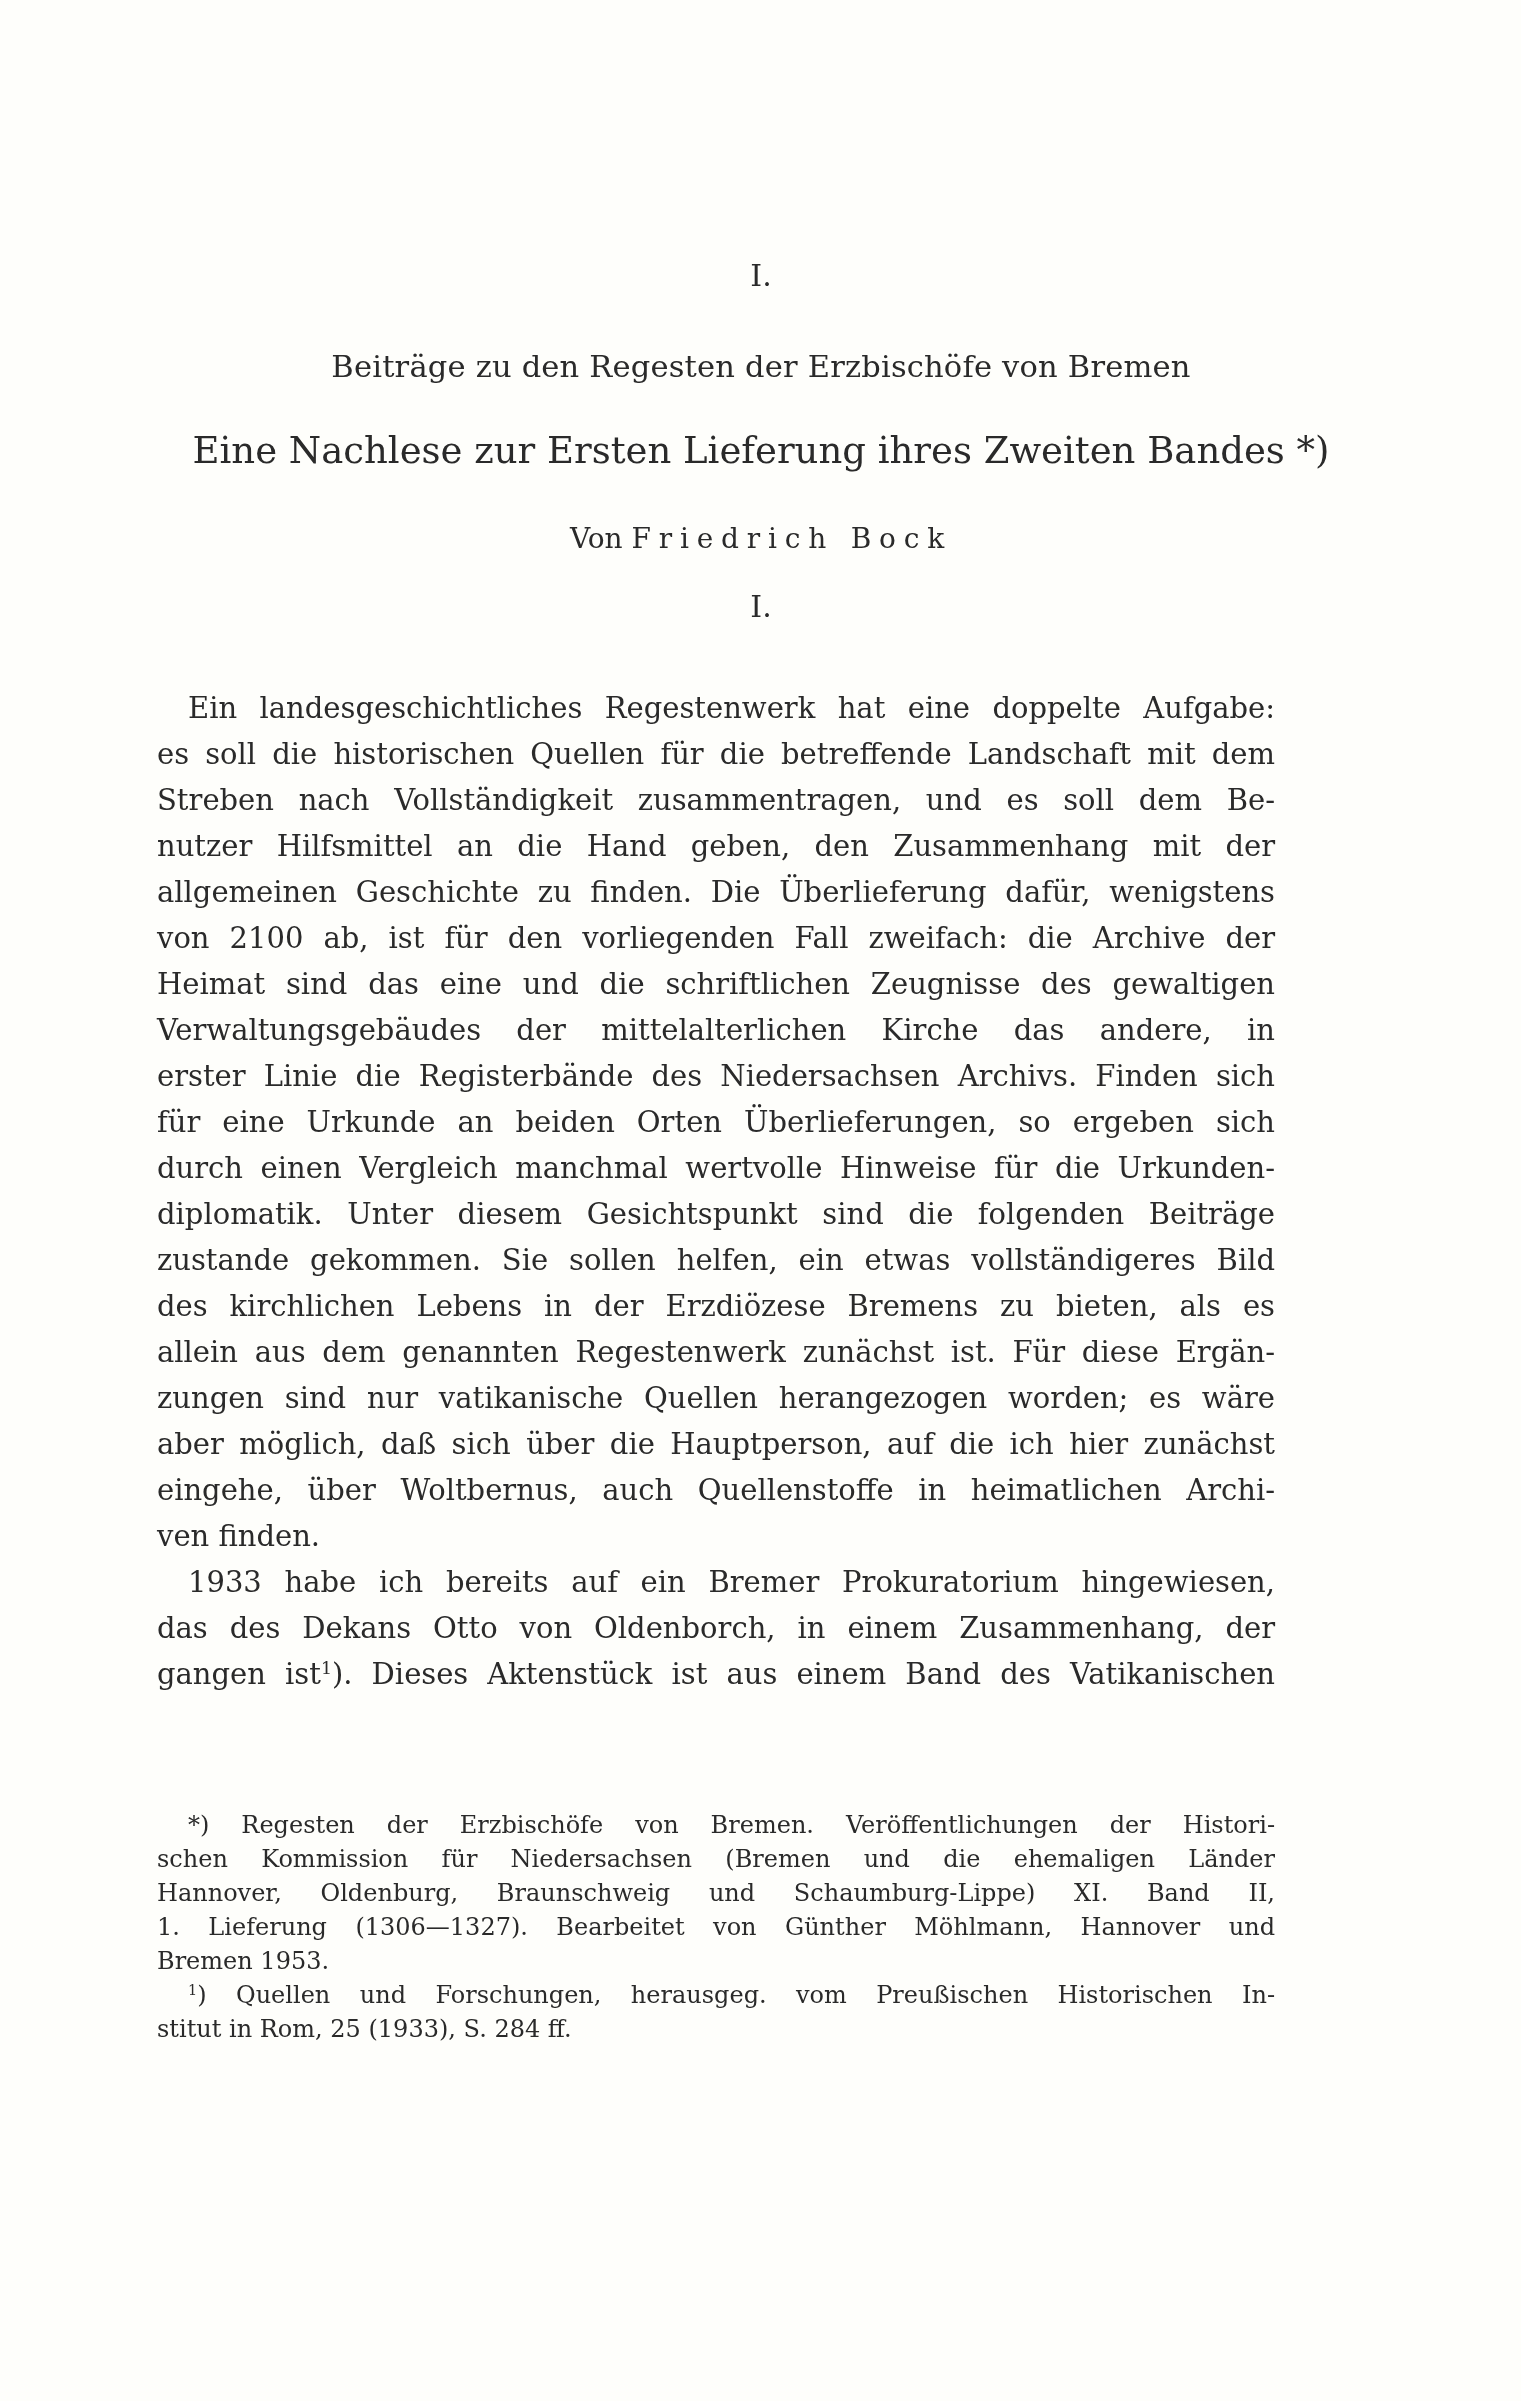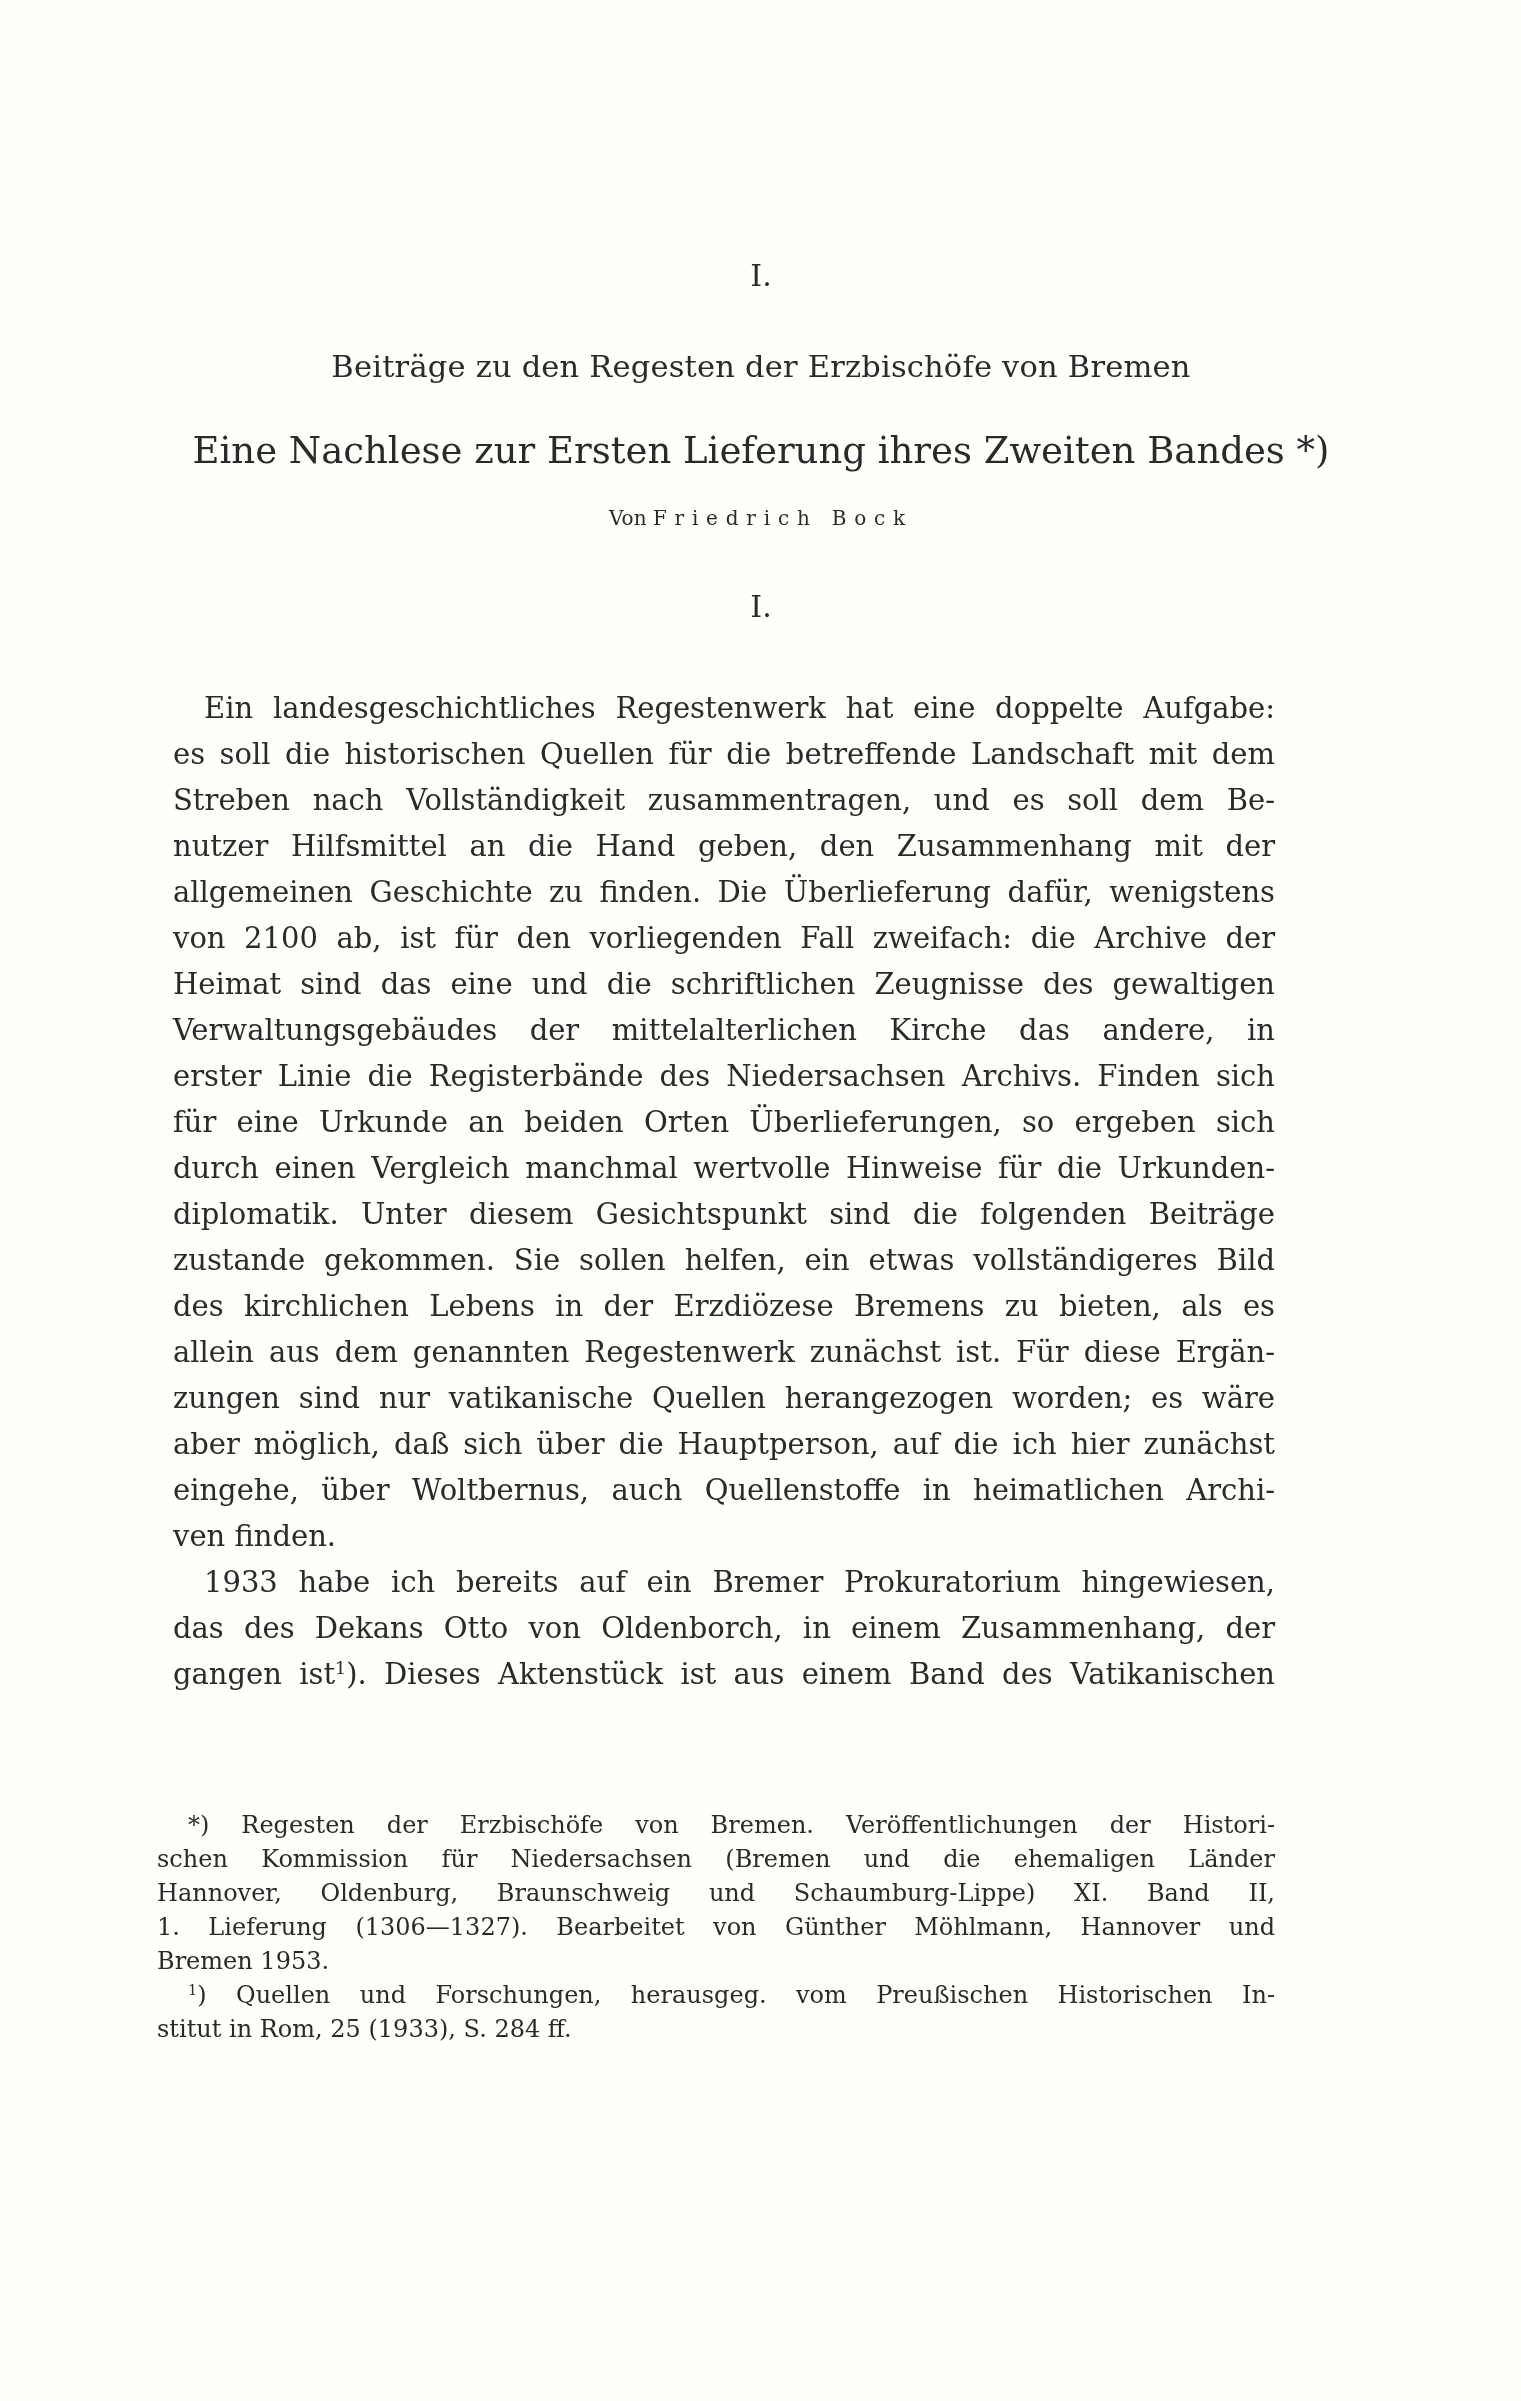--- a/index.html
+++ b/index.html
@@ -14,31 +14,31 @@
     .page { position: absolute; left: 0; top: 0; width: 1522px; height: 2401px; }
     .center-line {
       position: absolute; left: 0; width: 1522px; text-align: center; white-space: nowrap;
     }
     .roman { font-size: 30px; }
     #roman-top { top: 258px; }
     #title {
       top: 349px; font-size: 30.5px; font-weight: normal; letter-spacing: 0.2px;
     }
     #subtitle { top: 429px; font-size: 37px; }
-    #author { top: 506px; font-size: 20px; }
+    #author { top: 522px; font-size: 28px; }
     #author .spaced { letter-spacing: 7.8px; }
     #roman-section { top: 589px; }
 
     .body-text {
       position: absolute; left: 157px; width: 1118px; top: 685px;
       font-size: 29px; line-height: 46px;
     }
     .line {
       display: block; height: 46px; white-space: nowrap;
-      text-align: justify; text-align-last: justify; margin-left: 16px;
+      text-align: justify; text-align-last: justify;
     }
     .line.last { text-align-last: left; }
     .line.indent { padding-left: 31px; }
 
     .footnotes {
       position: absolute; left: 157px; width: 1118px; top: 1808px;
       font-size: 24px; line-height: 34px;
     }
     .fline {
       display: block; height: 34px; white-space: nowrap;

